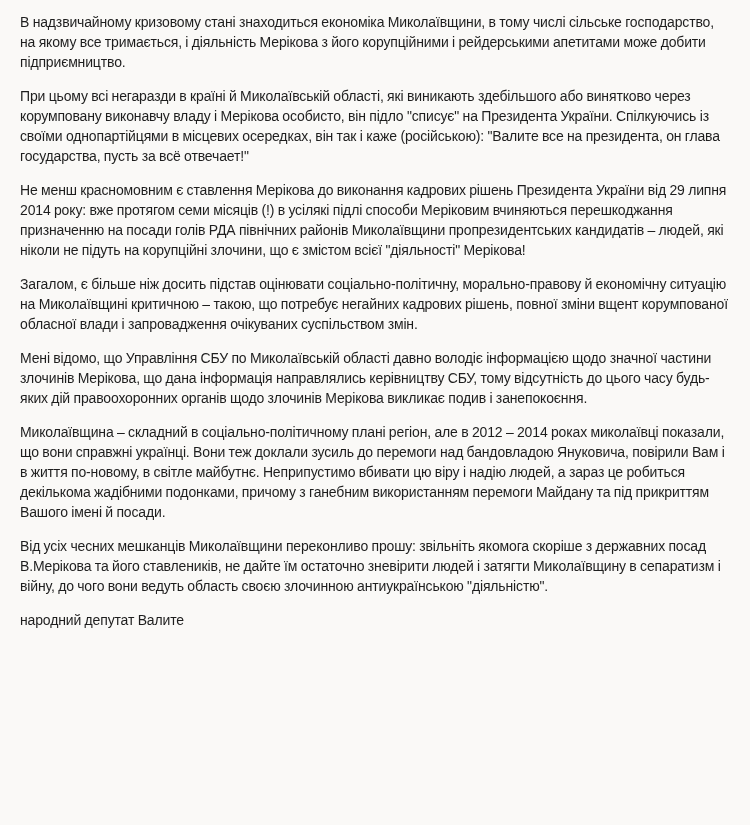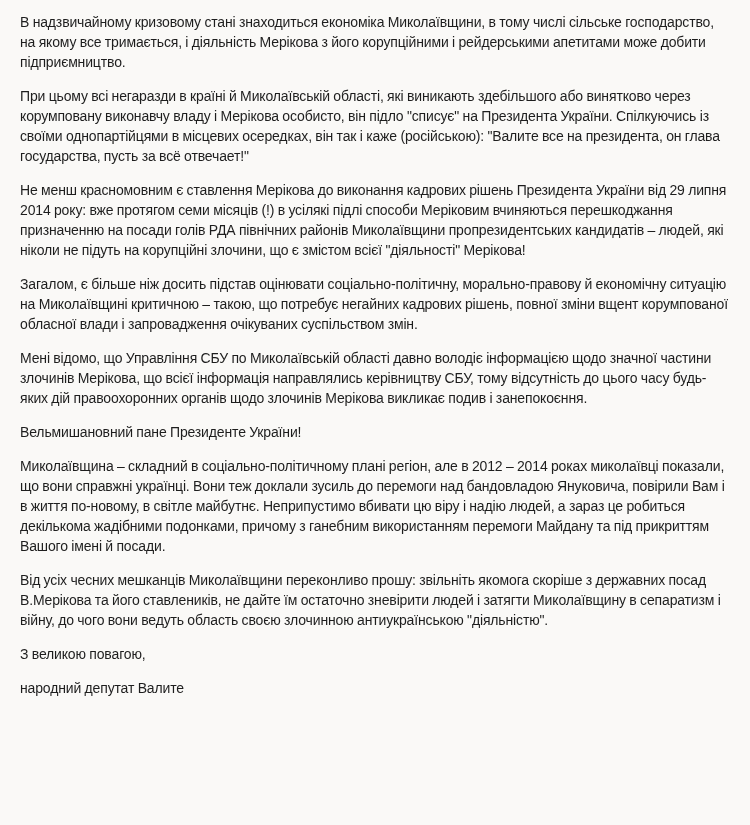--- a/index.html
+++ b/index.html
@@ -28,19 +28,17 @@
     }
   </style>
 </head>
 <body>
 
 <div class="doc">
   <p class="para">В надзвичайному кризовому стані знаходиться економіка Миколаївщини, в тому числі сільське господарство, на якому все тримається, і діяльність Мерікова з його корупційними і рейдерськими апетитами може добити підприємництво.</p>
   <p class="para">При цьому всі негаразди в країні й Миколаївській області, які виникають здебільшого або винятково через корумповану виконавчу владу і Мерікова особисто, він підло "списує" на Президента України. Спілкуючись із своїми однопартійцями в місцевих осередках, він так і каже (російською): "Валите все на президента, он глава государства, пусть за всё отвечает!"</p>
   <p class="para">Не менш красномовним є ставлення Мерікова до виконання кадрових рішень Президента України від 29 липня 2014 року: вже протягом семи місяців (!) в усілякі підлі способи Меріковим вчиняються перешкоджання призначенню на посади голів РДА північних районів Миколаївщини пропрезидентських кандидатів – людей, які ніколи не підуть на корупційні злочини, що є змістом всієї "діяльності" Мерікова!</p>
   <p class="para">Загалом, є більше ніж досить підстав оцінювати соціально-політичну, морально-правову й економічну ситуацію на Миколаївщині критичною – такою, що потребує негайних кадрових рішень, повної зміни вщент корумпованої обласної влади і запровадження очікуваних суспільством змін.</p>
-  <p class="para">Мені відомо, що Управління СБУ по Миколаївській області давно володіє інформацією щодо значної частини злочинів Мерікова, що всієї інформація направлялись керівництву СБУ, тому відсутність до цього часу будь-яких дій правоохоронних органів щодо злочинів Мерікова викликає подив і занепокоєння.</p>
-  <p class="para">Вельмишановний пане Президенте України!</p>
+  <p class="para">Мені відомо, що Управління СБУ по Миколаївській області давно володіє інформацією щодо значної частини злочинів Мерікова, що дана інформація направлялись керівництву СБУ, тому відсутність до цього часу будь-яких дій правоохоронних органів щодо злочинів Мерікова викликає подив і занепокоєння.</p>
   <p class="para">Миколаївщина – складний в соціально-політичному плані регіон, але в 2012 – 2014 роках миколаївці показали, що вони справжні українці. Вони теж доклали зусиль до перемоги над бандовладою Януковича, повірили Вам і в життя по-новому, в світле майбутнє. Неприпустимо вбивати цю віру і надію людей, а зараз це робиться декількома жадібними подонками, причому з ганебним використанням перемоги Майдану та під прикриттям Вашого імені й посади.</p>
   <p class="para">Від усіх чесних мешканців Миколаївщини переконливо прошу: звільніть якомога скоріше з державних посад В.Мерікова та його ставлеників, не дайте їм остаточно зневірити людей і затягти Миколаївщину в сепаратизм і війну, до чого вони ведуть область своєю злочинною антиукраїнською "діяльністю".</p>
-  <p class="para">З великою повагою,</p>
   <p class="para">народний депутат Валите</p>
 </div>
 
 </body></html>

